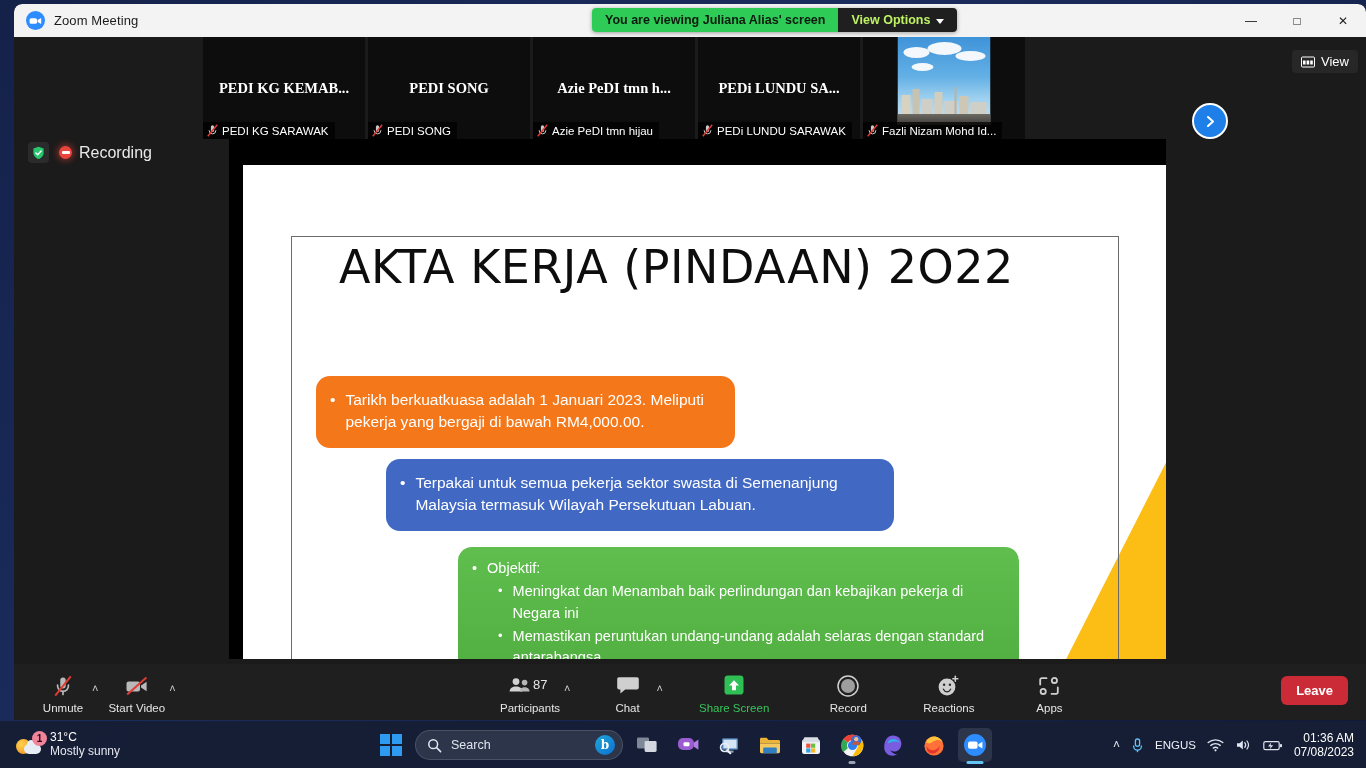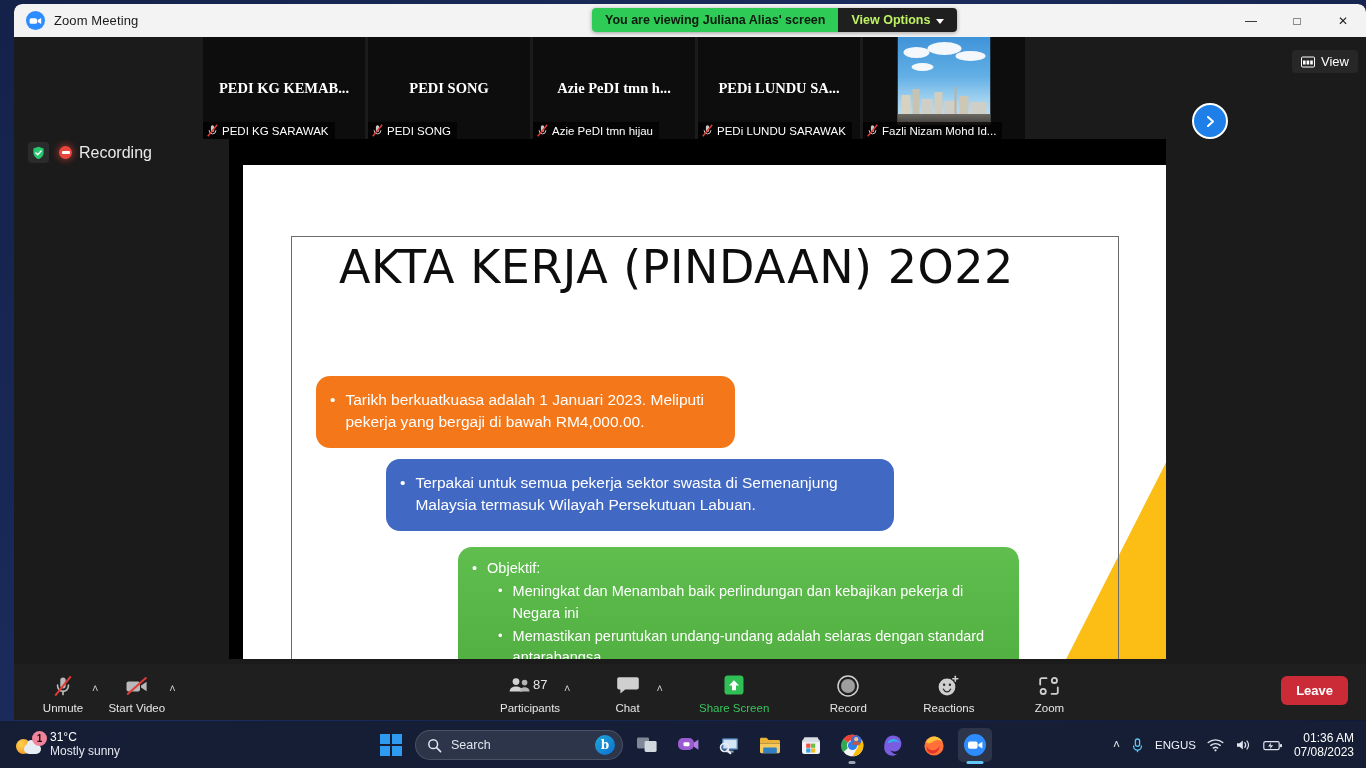--- a/index.html
+++ b/index.html
@@ -604,21 +604,21 @@
 
         <div class="tb-item" style="margin-left:38px">
           <span class="tb-icon">
             <svg width="24" height="22" viewBox="0 0 24 22">
                 <path d="M9.5 3.2H4.8A1.6 1.6 0 0 0 3.2 4.8v4.7" stroke="#cfcfcf" stroke-width="1.8" fill="none" stroke-linecap="round"></path>
                 <path d="M14.5 18.8h4.7a1.6 1.6 0 0 0 1.6-1.6v-4.7" stroke="#cfcfcf" stroke-width="1.8" fill="none" stroke-linecap="round"></path>
                 <circle cx="17.4" cy="5.4" r="2.6" fill="none" stroke="#cfcfcf" stroke-width="1.8"></circle>
                 <circle cx="6.2" cy="16.4" r="2.6" fill="none" stroke="#cfcfcf" stroke-width="1.8"></circle>
               </svg>
           </span>
-          <span class="tb-label">Zoom</span>
+          <span class="tb-label">Apps</span>
         </div>
       </div>
 
       <button class="leave-btn">Leave</button>
     </div>
   </div>
 
   <div class="taskbar">
 
     <div class="weather">

